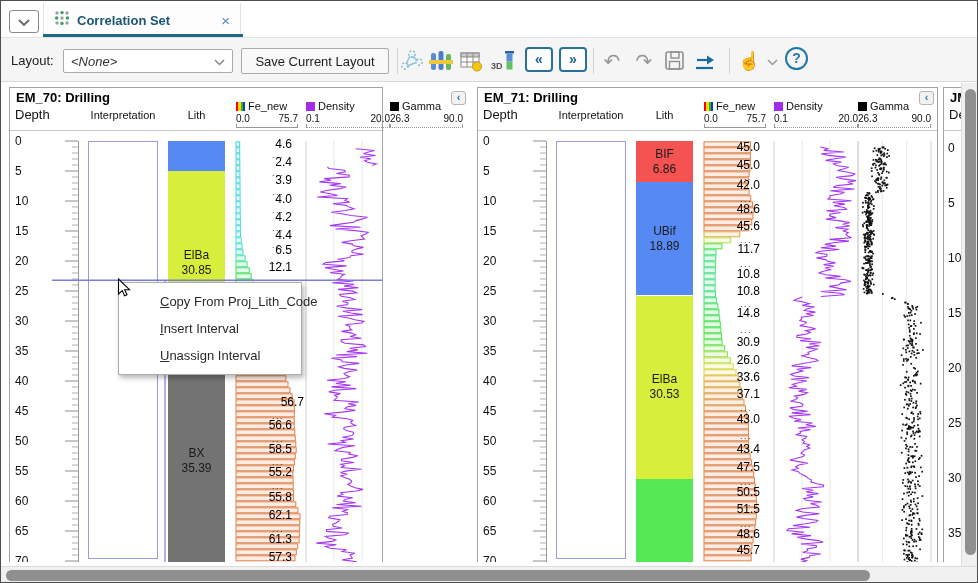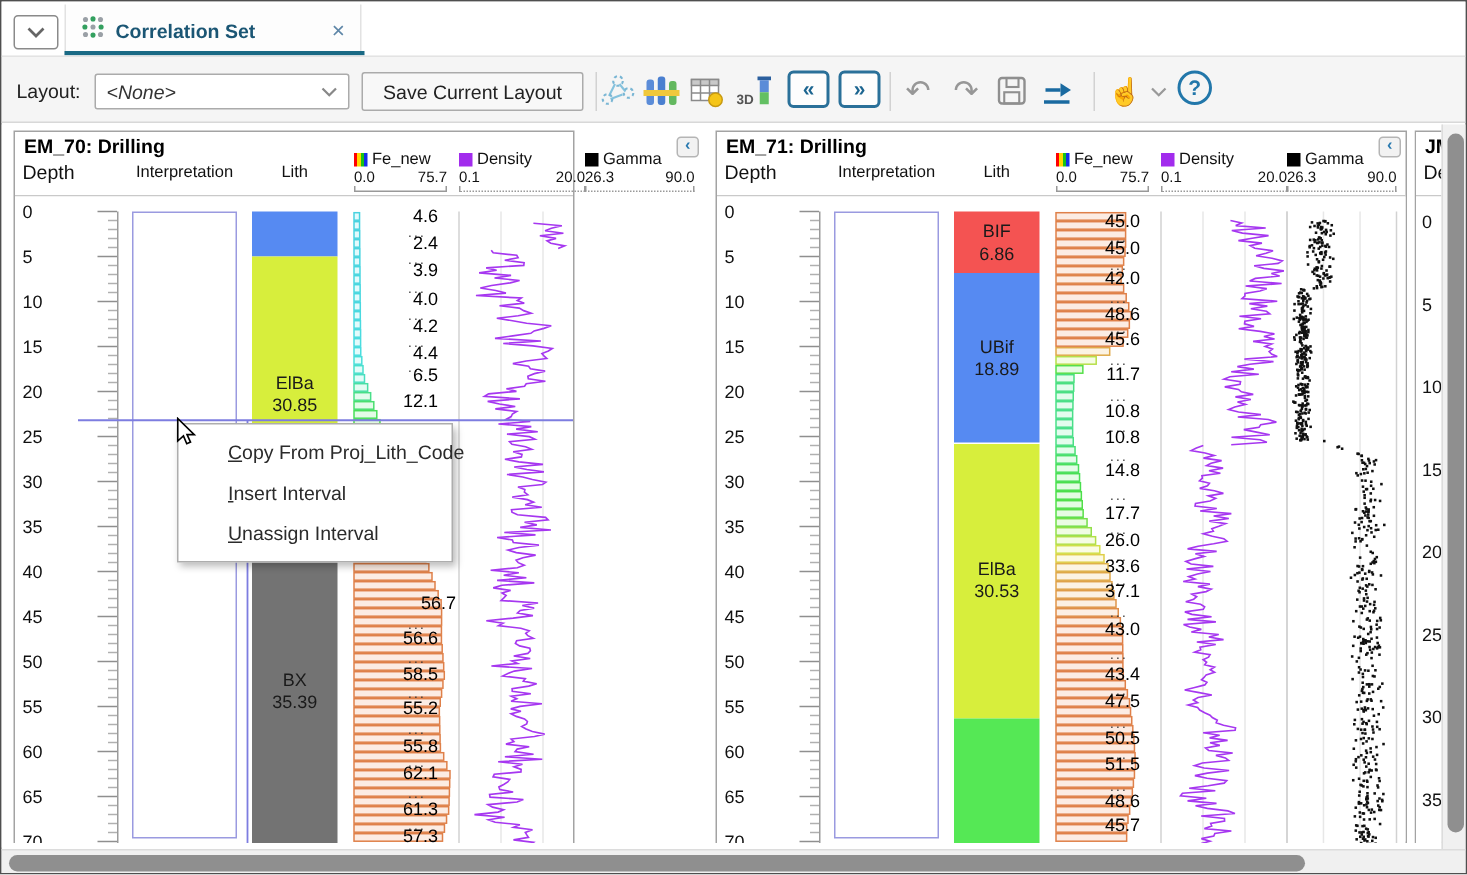--- a/index.html
+++ b/index.html
@@ -54,21 +54,21 @@
   .lith { position:absolute; display:flex; flex-direction:column; align-items:center; justify-content:center; cursor:pointer; }
   .lith span { font-size:12px; color:#1a1a1a; line-height:15px; }
   .interp-box { position:absolute; background:#fff; cursor:pointer; }
   .depthnum { position:absolute; font-size:12px; color:#111; }
   .feval { position:absolute; width:56px; text-align:right; font-size:12px; color:#000; }
   .fedots { position:absolute; width:56px; text-align:center; font-size:9px; letter-spacing:1.5px; color:#333; line-height:8px; }
   .psvg { position:absolute; left:0; top:0; }
 
   
   .ctxmenu { position:absolute; left:117px; top:281px; width:184px; background:#fff;
-    border:1px solid #adadad; box-shadow:2px 3px 5px rgba(0,0,0,.28); padding:5px 4px; z-index:50; }
+    border:1px solid #adadad; box-shadow:2px 3px 5px rgba(0,0,0,.28); padding:5px 12px; z-index:50; }
   .ctxmenu .mi { height:27px; line-height:27px; padding-left:29px; font-size:13px; color:#2b2b2b; cursor:pointer; white-space:nowrap; }
   .cursor { position:absolute; left:116px; top:277px; z-index:60; }
 
   
   .vsb { position:absolute; left:960px; top:82px; width:17px; height:483px; background:#f0f0f0; border-left:1px solid #dcdcdc; }
   .vsb .thumb { position:absolute; left:3px; top:6px; width:11px; height:466px; background:#8f8f8f; border-radius:6px; }
   .hsb { position:absolute; left:0; top:565px; width:978px; height:17px; background:#f0f0f0; border-top:1px solid #dcdcdc; }
   .hsb .thumb { position:absolute; left:5px; top:3px; width:864px; height:11px; background:#8f8f8f; border-radius:6px; }
 </style>
 </head>
@@ -2056,21 +2056,21 @@
           <div class="feval" style="left: 226px; top: 87.8px;">45.6</div>
           <div class="fedots" style="left: 240px; top: 104.5px;">...</div>
           <div class="feval" style="left: 226px; top: 111.2px;">11.7</div>
           <div class="fedots" style="left: 240px; top: 128.5px;">...</div>
           <div class="feval" style="left: 226px; top: 135.8px;">10.8</div>
           <div class="fedots" style="left: 240px; top: 149.5px;">...</div>
           <div class="feval" style="left: 226px; top: 153.2px;">10.8</div>
           <div class="fedots" style="left: 240px; top: 169px;">...</div>
           <div class="feval" style="left: 226px; top: 174.8px;">14.8</div>
           <div class="fedots" style="left: 240px; top: 194.5px;">...</div>
-          <div class="feval" style="left: 226px; top: 204.2px;">17.7</div>
+          <div class="feval" style="left: 226px; top: 204.2px;">30.9</div>
           <div class="fedots" style="left: 240px; top: 218.2px;">...</div>
           <div class="feval" style="left: 226px; top: 222.2px;">26.0</div>
           <div class="fedots" style="left: 240px; top: 235.6px;">...</div>
           <div class="feval" style="left: 226px; top: 239px;">33.6</div>
           <div class="fedots" style="left: 240px; top: 252.4px;">...</div>
           <div class="feval" style="left: 226px; top: 255.8px;">37.1</div>
           <div class="fedots" style="left: 240px; top: 273.4px;">...</div>
           <div class="feval" style="left: 226px; top: 281px;">43.0</div>
           <div class="fedots" style="left: 240px; top: 301px;">...</div>
           <div class="feval" style="left: 226px; top: 311px; padding-left: 20px;">43.4</div>

